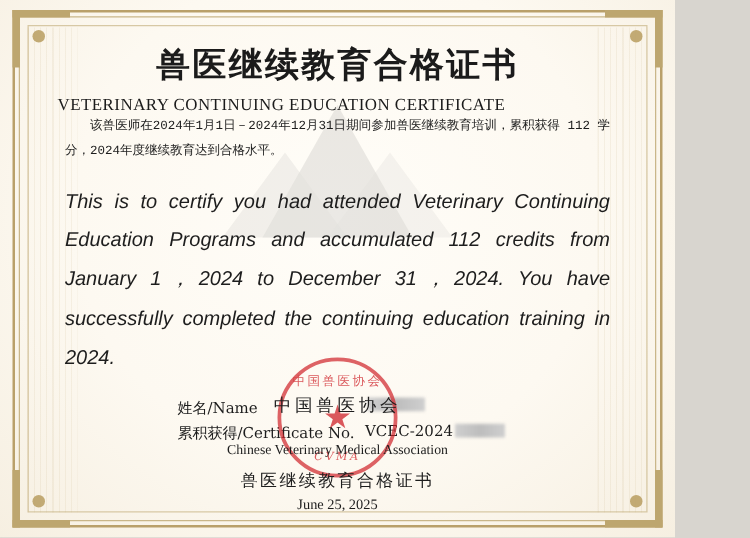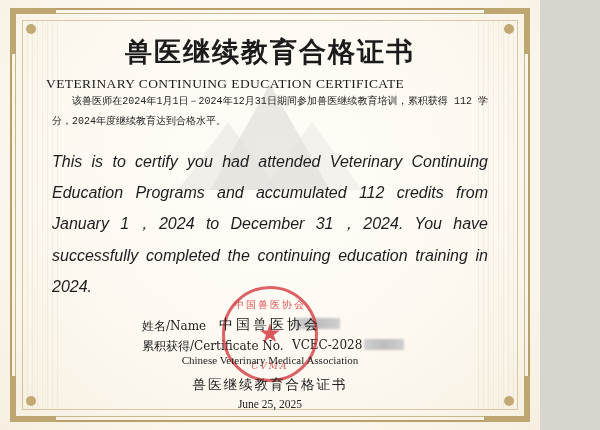--- a/index.html
+++ b/index.html
@@ -291,21 +291,21 @@
         <span class="field-value">
           <span></span>
           <span class="redacted w1"></span>
         </span>
       </div>
 
 
       <div class="field-row">
         <span class="field-label">累积获得/Certificate No.</span>
         <span class="field-value">
-          <span>VCEC-2028</span>
+          <span>VCEC-2024</span>
           <span class="redacted w3"></span>
         </span>
       </div>
 
     </div>
   </div>
 
   <div class="seal">
     <div class="seal-ring"></div>
     <div class="seal-text-top">中国兽医协会</div>

